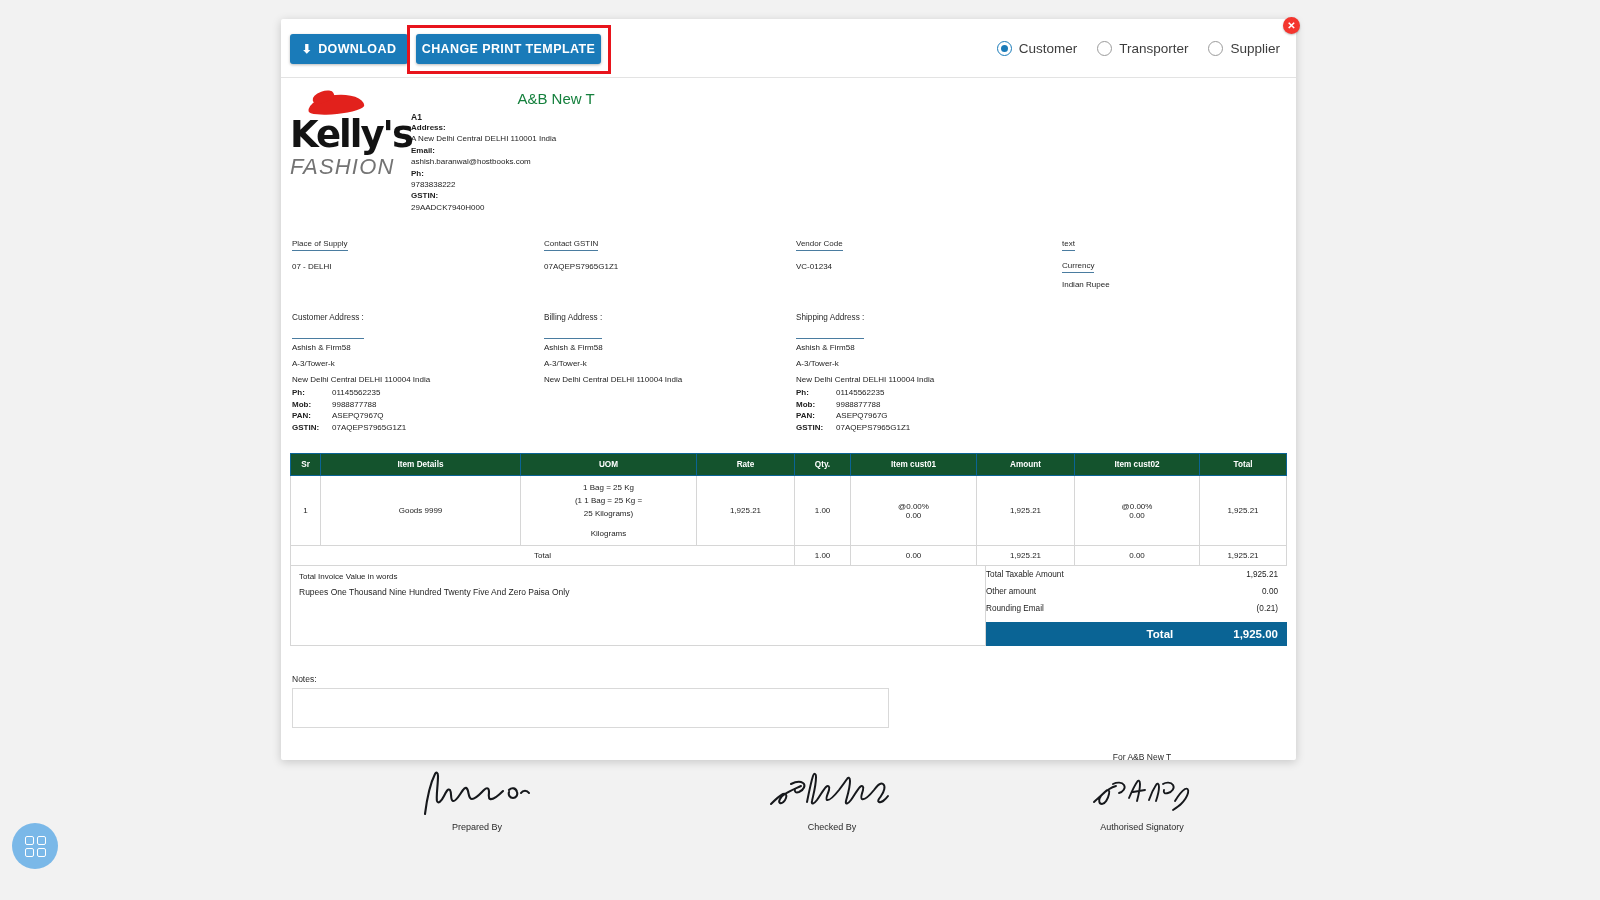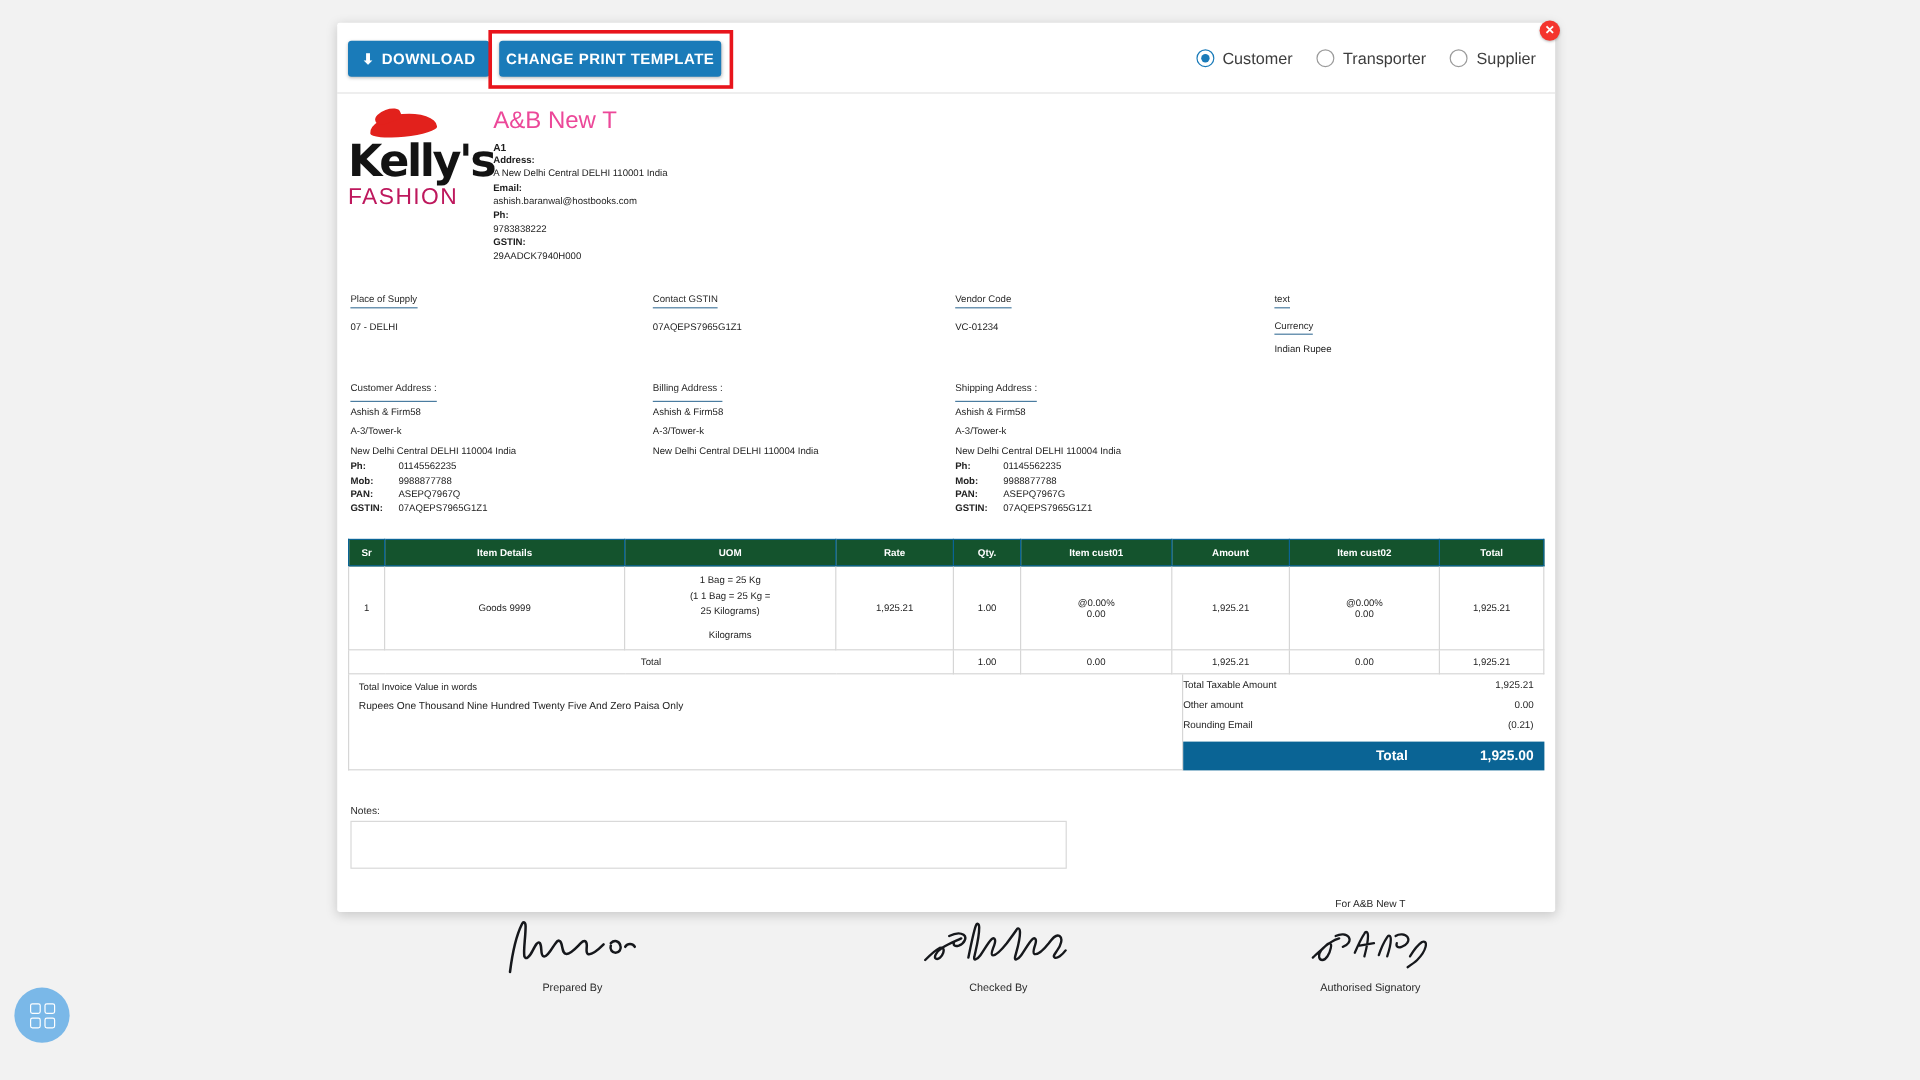--- a/index.html
+++ b/index.html
@@ -119,27 +119,28 @@
   .kelly-word {
     font-family: "DejaVu Sans", sans-serif;
     font-weight: bold;
     font-size: 37px;
     letter-spacing: -2px;
     color: #131313;
     line-height: 1;
   }
   .fashion-word {
     font-family: "Liberation Sans", sans-serif;
-    font-size: 19px;
+    font-size: 22px;
     letter-spacing: 1.2px;
-    color: #be185d;
+    color: #737373;
     margin-top: 1px;
+    font-style: italic;
   }
   .seller-col { padding-top: 3px; width: 290px; }
-  .seller-name { font-size: 20px; color: #ec4899; margin-bottom: 5px; }
+  .seller-name { font-size: 15px; color: #15803d; margin-bottom: 5px; text-align: center; }
   .seller-sub  { font-size: 8.5px; font-weight: bold; color: #1d1d1d; }
   .kv { font-size: 8px; line-height: 11.4px; color: #1d1d1d; display: flex; flex-direction: column; }
   .kv b { font-weight: bold; display: inline-block; }
   .kv .k { width: 38px; flex: none; font-weight: bold; }
   .kv .v { }
   .addr-inline b { margin-right: 4px; }
 
   
   .banner-wrap { position: relative; margin-left: 11px; width: 603px; }
   .banner {
@@ -187,21 +188,21 @@
   .m-val { font-size: 8px; color: #1d1d1d; margin-top: 11px; }
   .m-val2 { font-size: 8px; color: #1d1d1d; margin-top: 7px; }
 
   
   .addr-strip { display: flex; margin-top: 24px; padding-left: 2px; }
   .a1 { width: 252px; }
   .a2 { width: 252px; }
   .a3 { }
   .a-title {
     display: inline-block; font-size: 8.2px; color: #2a2a2a;
-    border-bottom: 1px solid #4a7ca0; padding-bottom: 6px;
+    border-bottom: 1px solid #4a7ca0; padding-bottom: 16px;
   }
   .a-line { font-size: 8px; color: #1d1d1d; line-height: 14px; margin-top: 2px; }
   .a-kv { font-size: 8px; line-height: 11.5px; display: flex; }
   .a-kv .k { width: 40px; flex: none; font-weight: bold; }
 
   
   table.items {
     width: 997px;
     border-collapse: collapse;
     margin-top: 20px;

